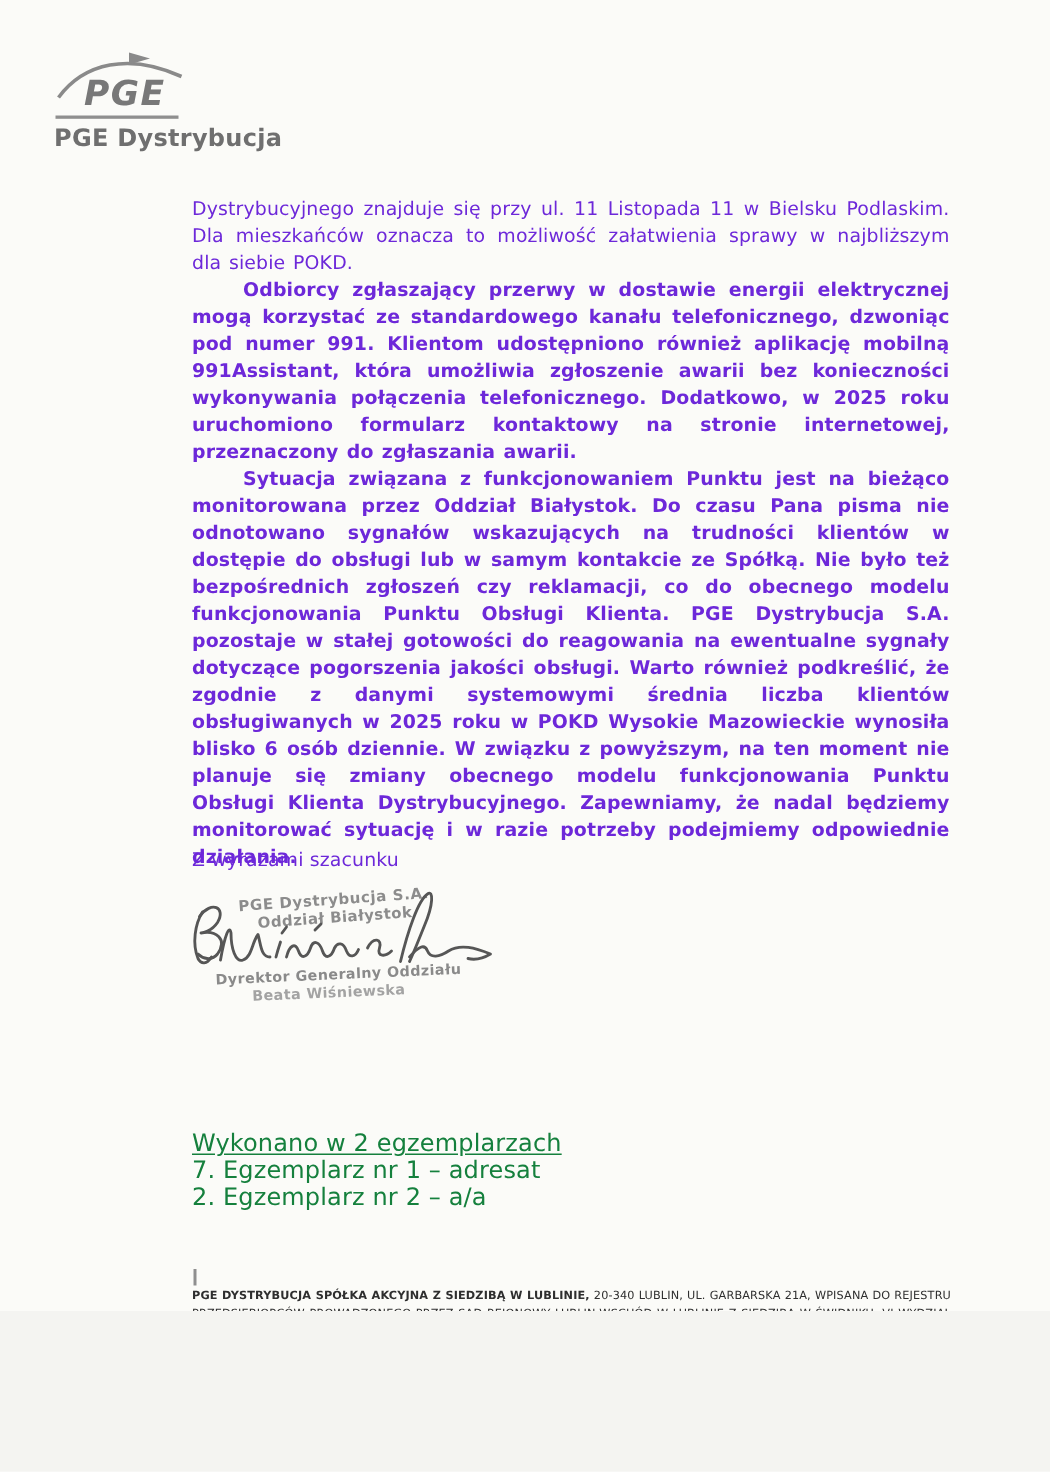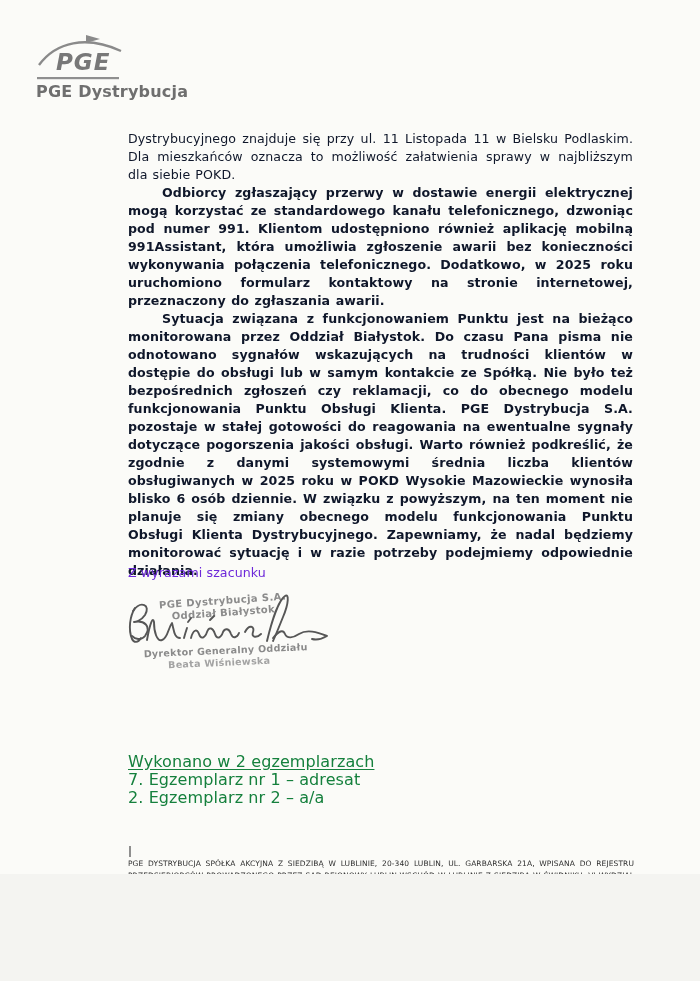--- a/index.html
+++ b/index.html
@@ -19,21 +19,21 @@
   .logo svg{display:block;}
   .logo-subtitle{
     margin-top:2px;
     font-size:16px;font-weight:bold;color:#6f6f6f;letter-spacing:.2px;
     white-space:nowrap;
   }
   
   .body-text{
     position:absolute;left:128px;top:130px;width:505px;
     font-size:12.6px;line-height:18px;text-align:justify;
-    color:#0f172a;letter-spacing:.1px;word-spacing:1px;
+    color:#6d28d9;letter-spacing:.1px;word-spacing:1px;
   }
   .body-text p{margin:0;}
   .body-text p.indent{text-indent:34px;font-weight:bold;}
   
   .salutation{
     position:absolute;left:128px;top:565px;
     font-size:12.6px;color:#6d28d9;letter-spacing:.1px;
   }
   .stamp{
     position:absolute;left:158px;top:595px;width:130px;
@@ -60,21 +60,21 @@
   .copies .item{margin-top:0;}
   
   .fold-mark{
     position:absolute;left:129px;top:846px;width:1.5px;height:11px;background:#8f8f8f;
   }
   .footer{
     position:absolute;left:128px;top:858px;width:506px;
     font-size:7.5px;line-height:11.8px;text-align:justify;
     color:#2e2e2e;letter-spacing:.1px;
   }
-  .footer .lead{font-weight:normal;}
+  .footer .lead{font-weight:bold;}
   .footer .site{font-weight:bold;}
 </style>
 </head>
 <body>
 
 <div class="page">
 
   <div class="logo">
     <svg width="88" height="46" viewBox="0 0 88 46">
 

